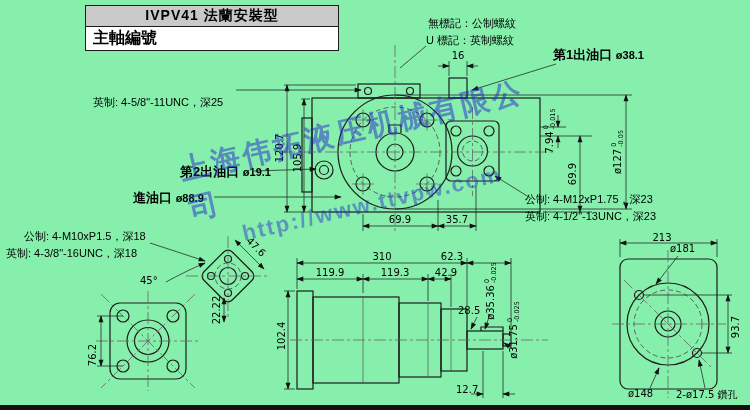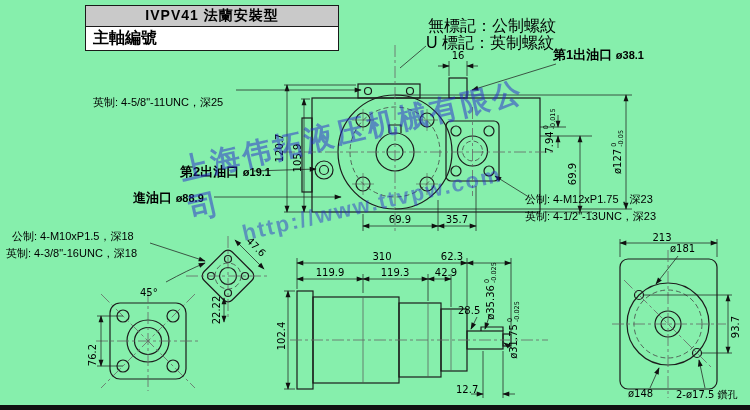--- a/index.html
+++ b/index.html
@@ -6,21 +6,21 @@
   .canvas { position:relative; width:750px; height:410px; background:#86efac; overflow:hidden;
             font-family:"Liberation Sans","DejaVu Sans",sans-serif; color:#000; }
   .canvas svg { position:absolute; left:0; top:0; z-index:1; }
 
   .lbl { position:absolute; z-index:3; white-space:nowrap; }
   .c   { transform:translate(-50%,-50%); }
   .rot { transform:translate(-50%,-50%) rotate(-90deg); }
   .rot45 { transform:translate(-50%,-50%) rotate(45deg); }
   .dim  { font-size:10px; font-family:"DejaVu Sans",sans-serif; }
   .spec { font-size:11px; }
-  .note { font-size:16px; }
+  .note { font-size:11px; }
   .port { font-size:13px; font-weight:bold; }
   .port .dia { font-size:11px; }
   .tol { display:inline-flex; flex-direction:column; font-size:6.5px; line-height:1.15;
          margin-left:2px; vertical-align:middle; }
   .tol i { font-style:normal; }
 
   .header-box { position:absolute; left:85px; top:5px; width:252px; border:1px solid #1a1a1a;
                 z-index:4; background:#fff; }
   .hdr-title { background:#c9c9c9; border-bottom:1px solid #1a1a1a; font-weight:bold;
                font-size:14px; text-align:center; padding:1px 0; letter-spacing:1px; }
@@ -242,21 +242,21 @@
     <span class="dia">ø19.1</span>
   </div>
   <div class="lbl port" style="left:133px; top:189px;">
     <span>進油口</span>
     <span class="dia">ø88.9</span>
   </div>
 
   <div class="lbl spec" style="left:93px; top:95px;">英制: 4-5/8"-11UNC，深25</div>
   <div class="lbl spec" style="left:525px; top:192px;">公制: 4-M12xP1.75，深23</div>
   <div class="lbl spec" style="left:525px; top:209px;">英制: 4-1/2"-13UNC，深23</div>
-  <div class="lbl spec" style="left:12px; top:229px;">公制: 4-M10xP1.5，深18</div>
+  <div class="lbl spec" style="left:24px; top:229px;">公制: 4-M10xP1.5，深18</div>
   <div class="lbl spec" style="left:6px; top:246px;">英制: 4-3/8"-16UNC，深18</div>
 
   <div class="lbl dim c" style="left:458px; top:55px;">16</div>
   <div class="lbl dim rot" style="left:279px; top:148px;">120.7</div>
   <div class="lbl dim rot" style="left:297px; top:158px;">105.9</div>
   <div class="lbl dim rot" style="left:550px; top:131px;">
     <span>7.94</span><span class="tol">
         <i>0</i>
         <i>-0.015</i>
       </span>
@@ -265,21 +265,21 @@
   <div class="lbl dim rot" style="left:618px; top:152px;">
     <span>ø127</span><span class="tol">
         <i>0</i>
         <i>-0.05</i>
       </span>
   </div>
   <div class="lbl dim c" style="left:400px; top:219px;">69.9</div>
   <div class="lbl dim c" style="left:457px; top:219px;">35.7</div>
 
   <div class="lbl dim rot45" style="left:256px; top:247px;">47.6</div>
-  <div class="lbl dim" style="left:140px; top:287px;text-align:right;">45°</div>
+  <div class="lbl dim" style="left:140px; top:275px;text-align:right;">45°</div>
   <div class="lbl dim rot" style="left:216px; top:310px;">22.22</div>
   <div class="lbl dim rot" style="left:92px; top:355px;">76.2</div>
 
   <div class="lbl dim c" style="left:382px; top:256px;">310</div>
   <div class="lbl dim c" style="left:452px; top:256px;">62.3</div>
   <div class="lbl dim c" style="left:330px; top:272px;">119.9</div>
   <div class="lbl dim c" style="left:395px; top:272px;">119.3</div>
   <div class="lbl dim c" style="left:446px; top:272px;">42.9</div>
   <div class="lbl dim rot" style="left:281px; top:336px;">102.4</div>
   <div class="lbl dim" style="left:458px; top:305px;">28.5</div>

